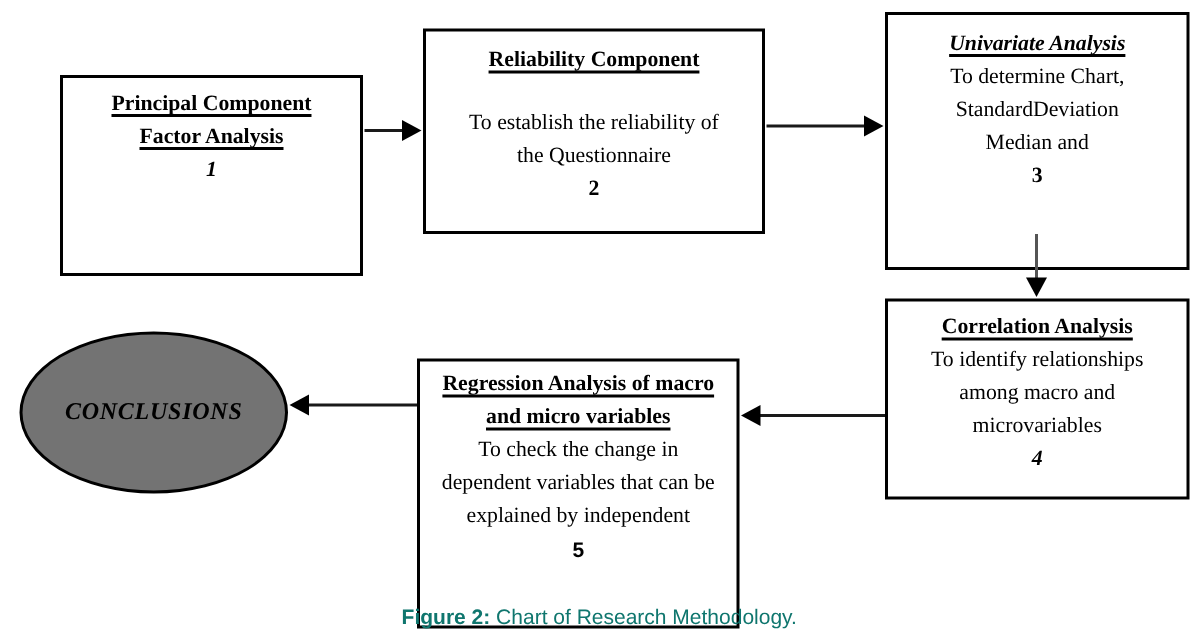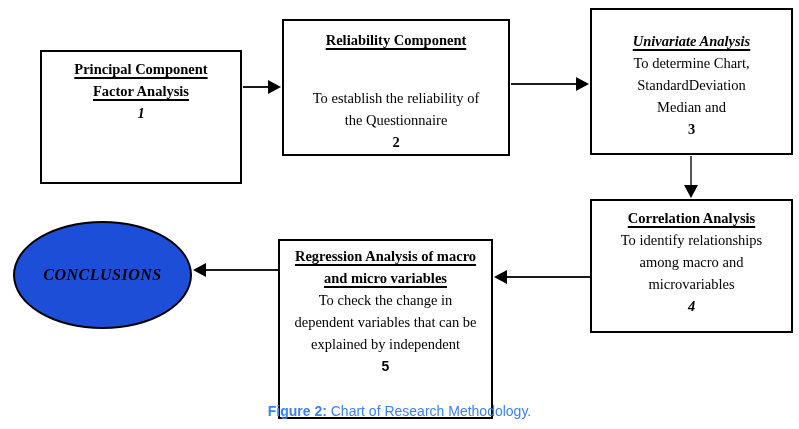--- a/index.html
+++ b/index.html
@@ -26,53 +26,53 @@
     text-decoration-thickness:2px;
     text-underline-offset:3px;
   }
   .title-italic .title-line{font-style:italic;}
   .step{font-weight:bold;}
   .step-italic{font-style:italic;}
   .step-sans{font-family:"Liberation Sans","DejaVu Sans",sans-serif;font-size:14px;}
   
   #node-pcfa{left:40px;top:22px;width:202px;height:134px;padding-top:6px;margin-top:28px;}
   #node-reliability{left:282px;top:19px;width:228px;height:137px;padding-top:8px;}
-  #node-reliability .body{margin-top:36px;}
-  #node-univariate{left:590px;top:8px;width:203px;height:147px;padding-top:20px;}
+  #node-reliability .body{margin-top:20px;}
+  #node-univariate{left:590px;top:8px;width:203px;height:172px;padding-top:8px;}
   #node-correlation{left:590px;top:199px;width:203px;height:134px;padding-top:6px;}
   #node-regression{left:278px;top:200px;width:215px;height:180px;padding-top:4px;margin-top:39px;}
   
   #terminal{
     position:absolute;
     left:13px;top:221px;width:179px;height:108px;
     border:2px solid #000;border-radius:50%;
     box-sizing:border-box;
     display:flex;align-items:center;justify-content:center;
     font-weight:bold;font-style:italic;
     font-size:16px;letter-spacing:0.5px;
-    background:#1d4ed8;
+    background:#737373;
   }
   
   .hline{position:absolute;height:2px;background:#1a1a1a;}
   .vline{position:absolute;width:2px;background:#555555;}
   .head-right{position:absolute;width:0;height:0;
     border-top:7px solid transparent;border-bottom:7px solid transparent;
     border-left:13px solid #000;}
   .head-left{position:absolute;width:0;height:0;
     border-top:7px solid transparent;border-bottom:7px solid transparent;
     border-right:13px solid #000;}
   .head-down{position:absolute;width:0;height:0;
     border-left:7px solid transparent;border-right:7px solid transparent;
     border-top:13px solid #000;}
   
   #caption{
     position:absolute;left:0;top:403px;width:100%;
     text-align:center;
     font-family:"Liberation Sans","DejaVu Sans",sans-serif;
-    font-size:14px;color:#3b82f6;
+    font-size:14px;color:#0f766e;
   }
   #caption .cap-prefix{font-weight:bold;}
 </style>
 </head>
 <body>
 
 <div id="canvas">
 
   <div class="node" id="node-pcfa">
     <div class="title-line"><span class="u">Principal Component</span></div>

